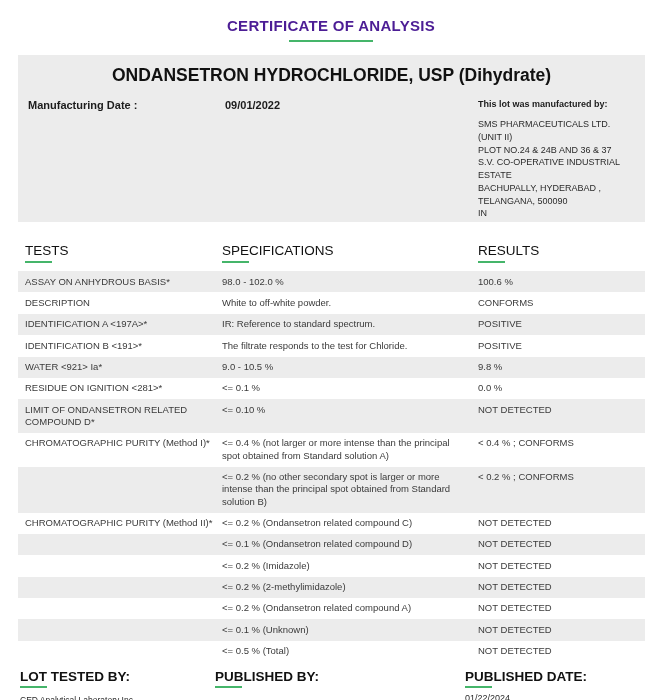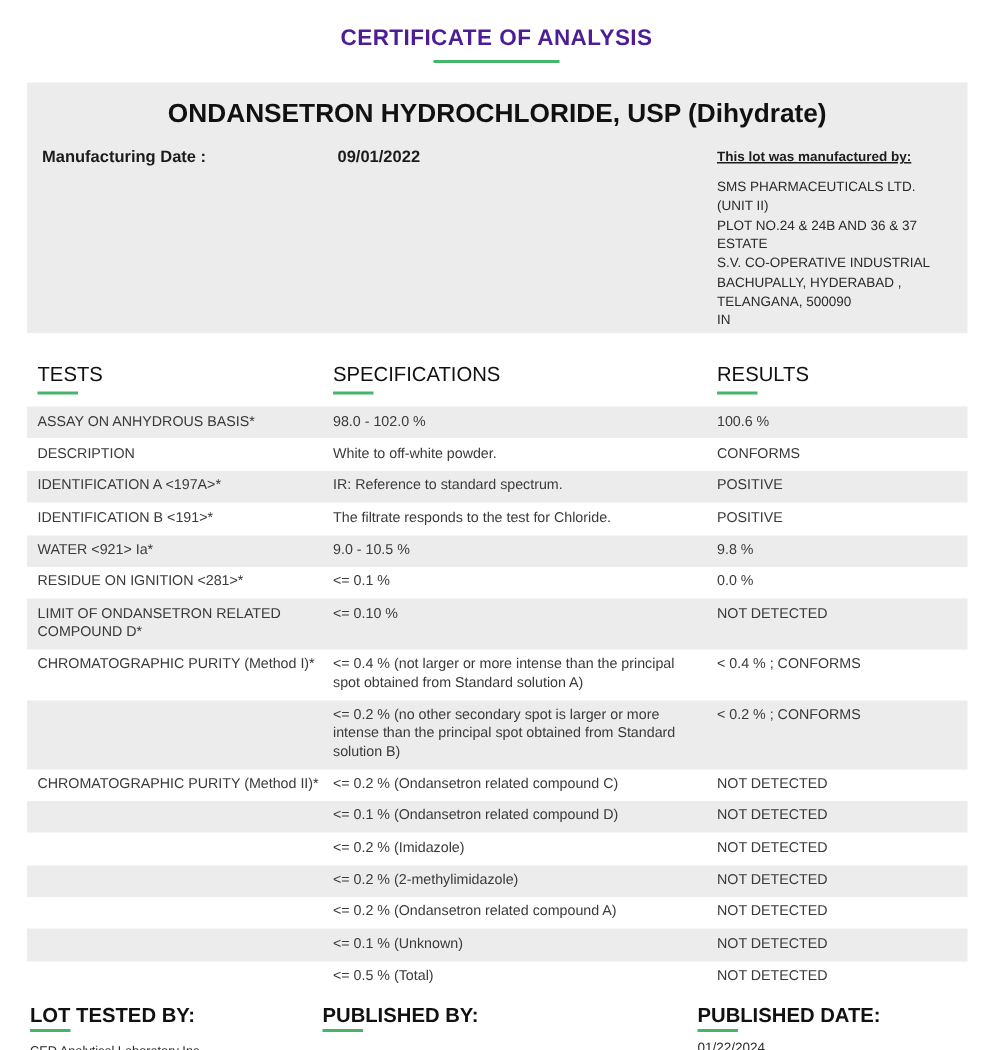--- a/index.html
+++ b/index.html
@@ -20,21 +20,21 @@
   
   .header-box{margin:13px 17px 0 18px;background:var(--gray);padding:7px 10px 2px;}
   .product-name{text-align:center;font-size:17.5px;font-weight:bold;color:#111;
     margin:3px 0 13px;}
   .header-cols{display:flex;}
   .header-fields{width:450px;}
   .field-row{display:flex;margin-bottom:13px;font-size:11px;font-weight:bold;color:#1c1c1c;}
   .field-label{width:197px;}
   .field-value{flex:1;}
   .manufacturer{flex:1;font-size:9px;color:#1c1c1c;}
-  .manufacturer-heading{font-weight:bold;margin-bottom:9px;text-decoration:underline;}
+  .manufacturer-heading{font-weight:bold;margin-bottom:9px;}
   .manufacturer-line{line-height:1.42;font-weight:normal;color:#2a2a2a;}
 
   
   .coa-table{margin:10px 17px 0 18px;}
   .table-header{display:flex;padding:9px 0 8px;}
   .th{font-size:13.5px;font-weight:normal;color:#111;}
   .gul{height:2px;background:var(--green);width:27px;margin-top:2px;}
   .c1{width:204px;padding-left:7px;padding-right:8px;}
   .c2{width:256px;padding-right:14px;}
   .c3{flex:1;}
@@ -65,22 +65,22 @@
       <div class="header-fields">
           <div class="field-row">
             <div class="field-label">Manufacturing Date :</div>
             <div class="field-value">09/01/2022</div>
           </div>
       </div>
       <div class="manufacturer">
         <div class="manufacturer-heading">This lot was manufactured by:</div>
         <div class="manufacturer-line">SMS PHARMACEUTICALS LTD. (UNIT II)</div>
           <div class="manufacturer-line">PLOT NO.24 &amp; 24B AND 36 &amp; 37</div>
+          <div class="manufacturer-line">S.V. CO-OPERATIVE INDUSTRIAL</div>
           <div class="manufacturer-line">ESTATE</div>
-          <div class="manufacturer-line">S.V. CO-OPERATIVE INDUSTRIAL</div>
           <div class="manufacturer-line">BACHUPALLY, HYDERABAD ,</div>
           <div class="manufacturer-line">TELANGANA, 500090</div>
           <div class="manufacturer-line">IN</div>
       </div>
     </div>
   </div>
 
   <div class="coa-table">
     <div class="table-header">
       <div class="c1">

